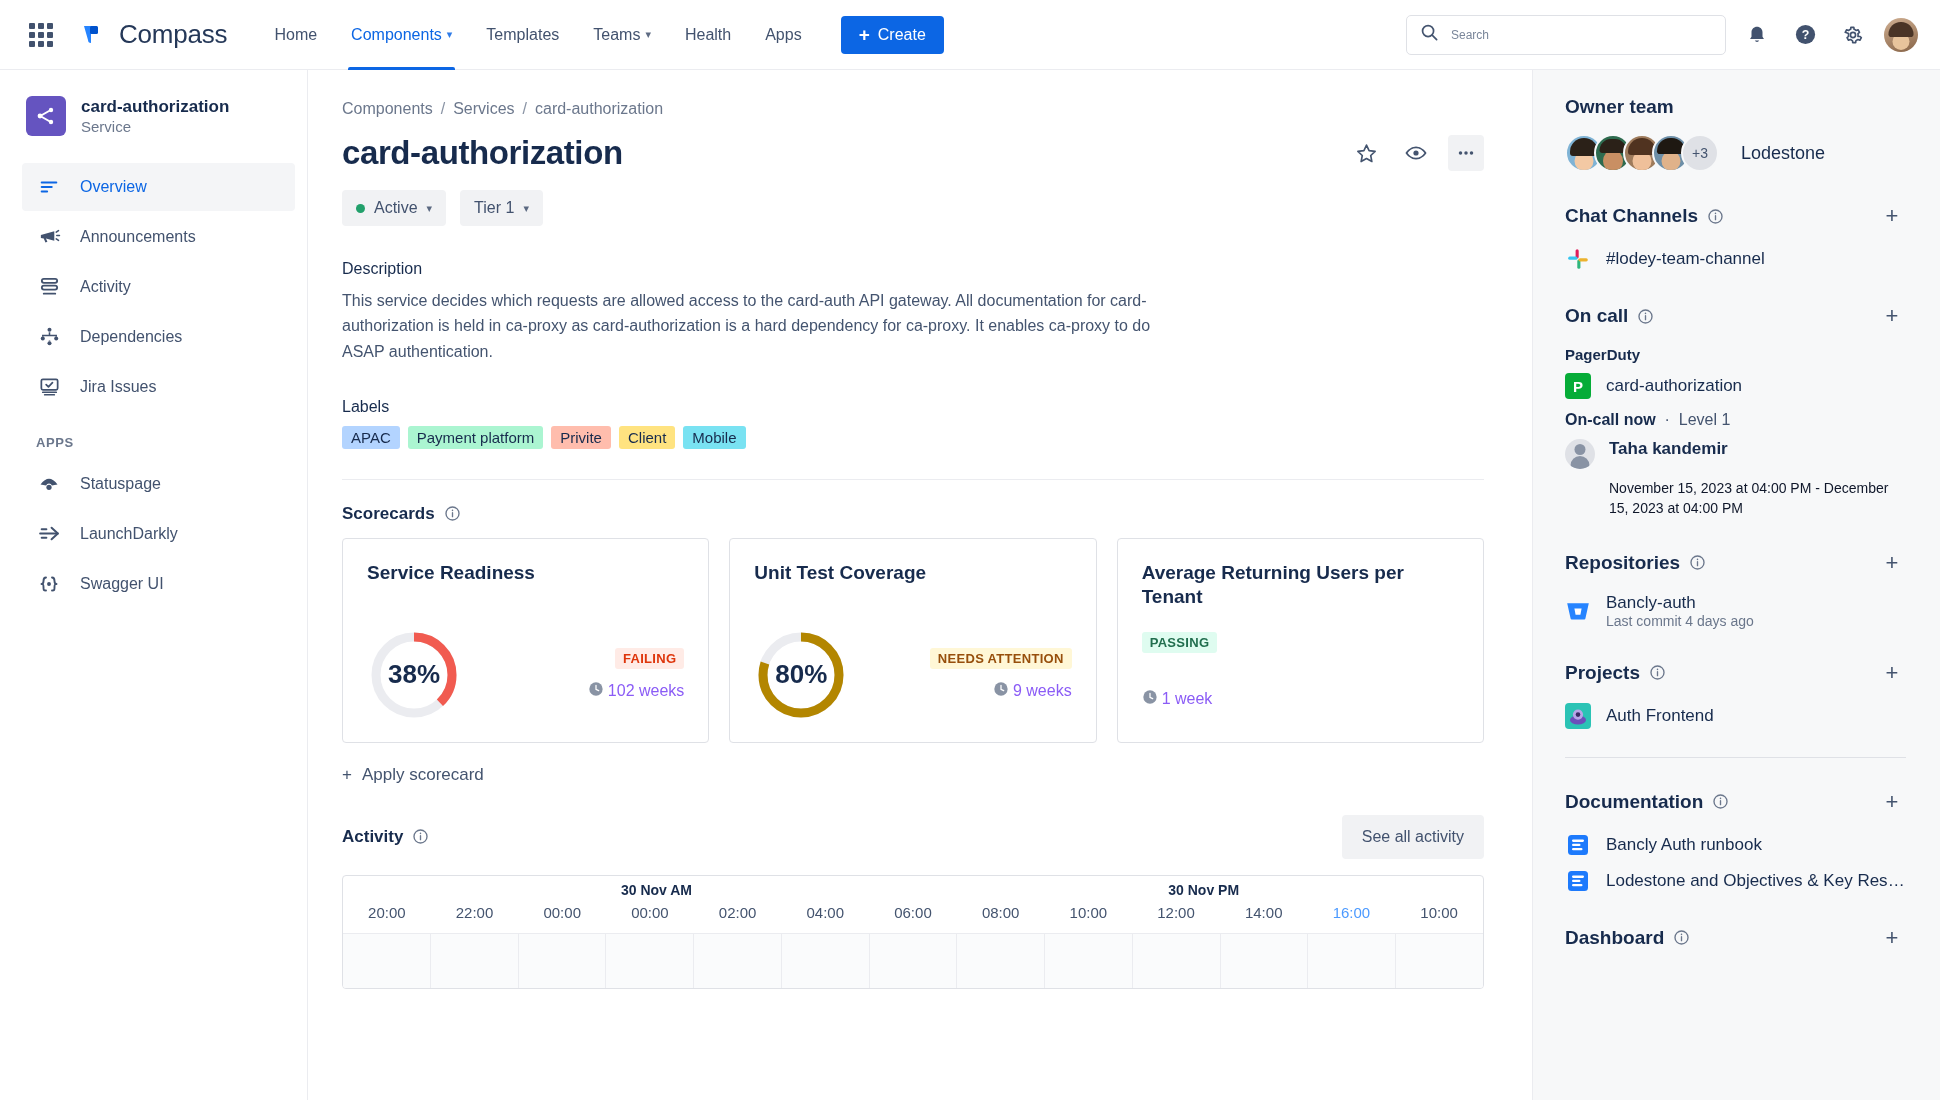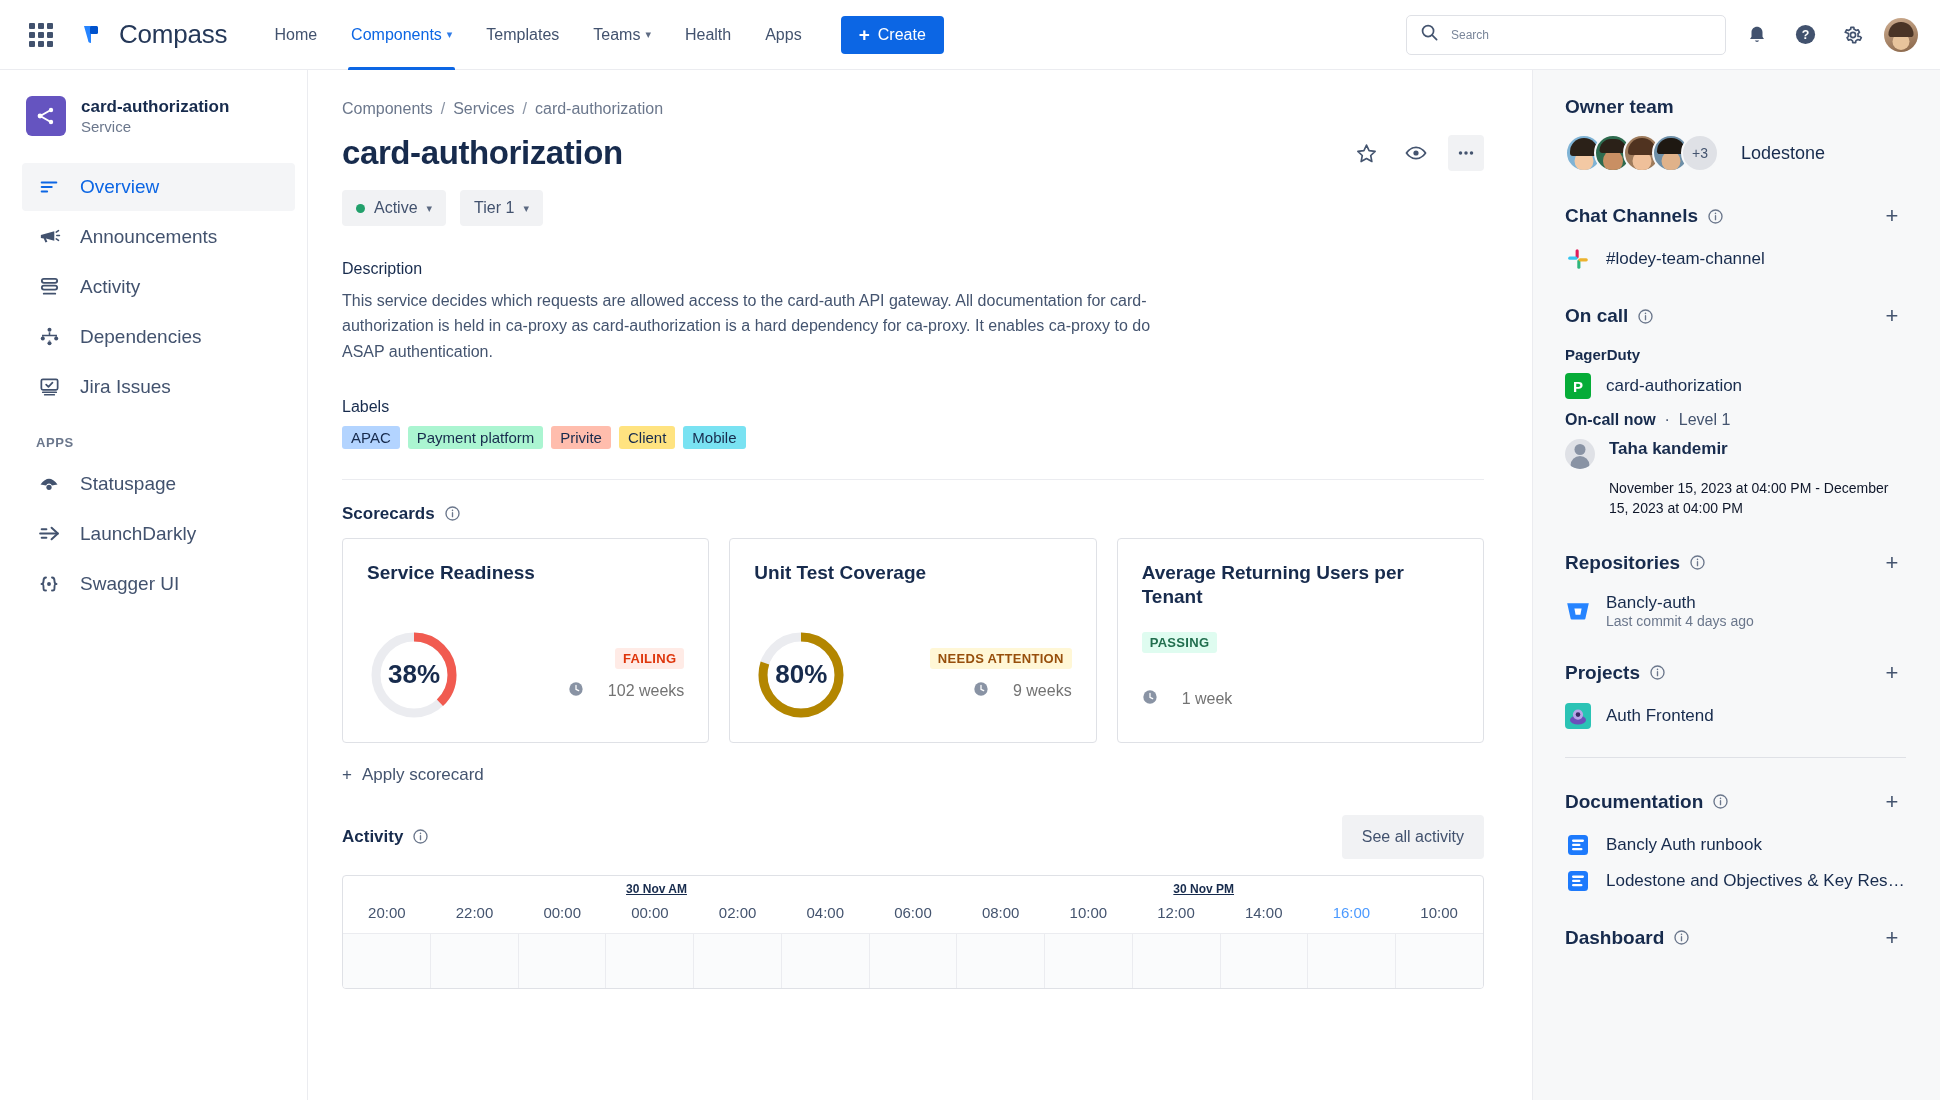--- a/index.html
+++ b/index.html
@@ -71,21 +71,21 @@
   }
   .sb-header { display:flex; align-items:center; gap:15px; padding:0 20px 0 26px; margin-bottom:26px; }
   .sb-icon {
     width:40px; height:40px; border-radius:6px; background:#6554C0; flex:none;
     display:flex; align-items:center; justify-content:center;
   }
   .sb-title { font-size:17px; font-weight:700; color:#172B4D; line-height:1.25; }
   .sb-sub { font-size:15px; color:#6B778C; line-height:1.3; }
   .sb-item {
     display:flex; align-items:center; gap:18px; height:48px; margin:2px 12px 2px 22px;
-    padding:0 14px; border-radius:4px; cursor:pointer; color:#42526E; font-size:19px;
+    padding:0 14px; border-radius:4px; cursor:pointer; color:#42526E; font-size:16px;
   }
   .sb-item.active { background:#F4F5F7; color:#0C66E4; font-weight:500; }
   .sb-item .sbi { width:26px; display:flex; align-items:center; justify-content:center; flex:none; }
   .sb-section { font-size:13px; font-weight:700; color:#6B778C; letter-spacing:.6px;
     padding:22px 0 8px 36px; }
 
   
   .main {
     position:absolute; top:70px; left:308px; right:408px; bottom:0;
     background:#fff; padding:30px 48px 0 34px; overflow:hidden;
@@ -126,37 +126,37 @@
   }
   .card-title { font-size:19px; font-weight:600; color:#172B4D; line-height:1.3; margin-bottom:8px; }
   .card-body { display:flex; align-items:center; margin-top:auto; }
   .donut { width:94px; height:94px; position:relative; flex:none; }
   .donut .pct {
     position:absolute; inset:0; display:flex; align-items:center; justify-content:center;
     font-size:26px; font-weight:700; color:#172B4D;
   }
   .card-right { margin-left:auto; display:flex; flex-direction:column; align-items:flex-end; gap:12px; }
   .status-pill { font-size:13px; font-weight:700; letter-spacing:.3px; padding:3px 8px; border-radius:3px; }
-  .age { display:flex; align-items:center; gap:24px; font-size:16px; color:#737373; }
+  .age { display:flex; align-items:center; gap:4px; font-size:16px; color:#8b5cf6; }
   .card.noscore .card-body { display:block; margin-top:14px; }
   .card.noscore .status-pill { display:inline-block; }
   .card.noscore .age { margin-top:36px; }
 
   .apply-link { display:flex; align-items:center; gap:10px; font-size:17px; color:#44546F;
     margin-top:22px; cursor:pointer; }
 
   .activity-head { display:flex; align-items:center; margin-top:30px; }
   .see-all {
     margin-left:auto; background:#F1F2F4; border:none; border-radius:4px; height:44px;
     padding:0 20px; font-size:16px; color:#42526E; font-family:inherit; cursor:pointer;
   }
   .timeline { border:1px solid #DFE1E6; border-radius:4px; margin-top:16px; overflow:hidden; }
   .tl-daylabels { position:relative; height:28px; }
-  .tl-daylabel { position:absolute; font-size:12px; font-weight:700; color:#172B4D; top:6px;
-    transform:translateX(-50%); white-space:nowrap;text-decoration:underline; }
+  .tl-daylabel { position:absolute; font-size:14px; font-weight:700; color:#172B4D; top:6px;
+    transform:translateX(-50%); white-space:nowrap; }
   .tl-ticks { display:flex; border-bottom:1px solid #EBECF0; padding-bottom:12px; }
   .tl-tick { flex:1; text-align:center; font-size:15px; color:#44546F; }
   .tl-tick.hl { color:#4C9AFF; }
   .tl-grid { display:flex; height:54px; background:#FAFBFC; }
   .tl-cell { flex:1; border-right:1px solid #EBECF0; }
   .tl-cell:last-child { border-right:none; }
 
   
   .right {
     position:absolute; top:70px; right:0; width:408px; bottom:0;

